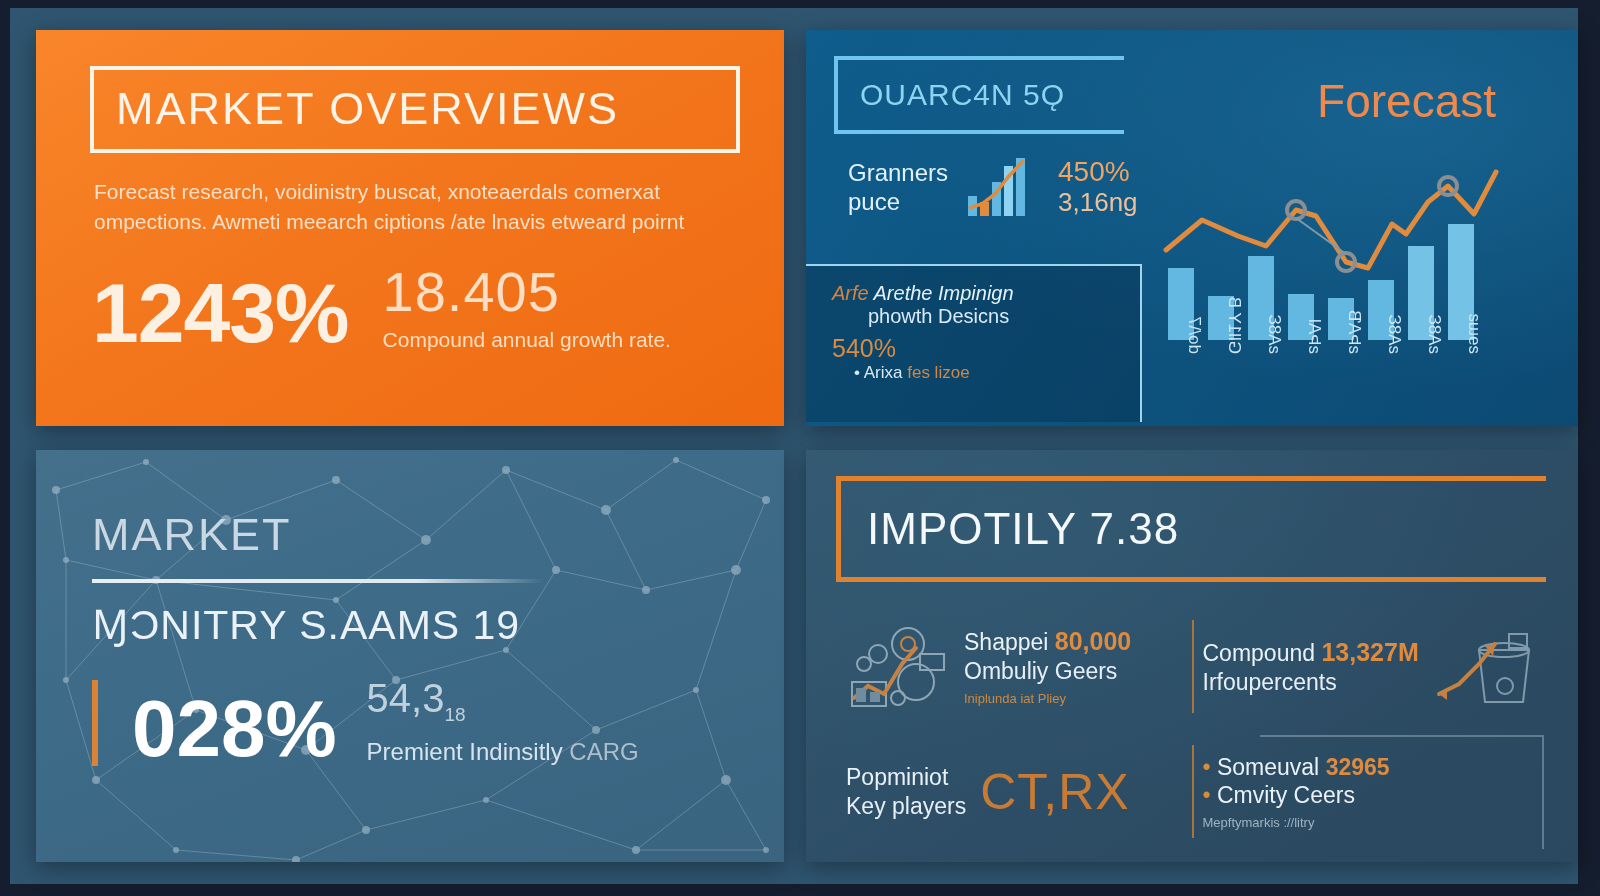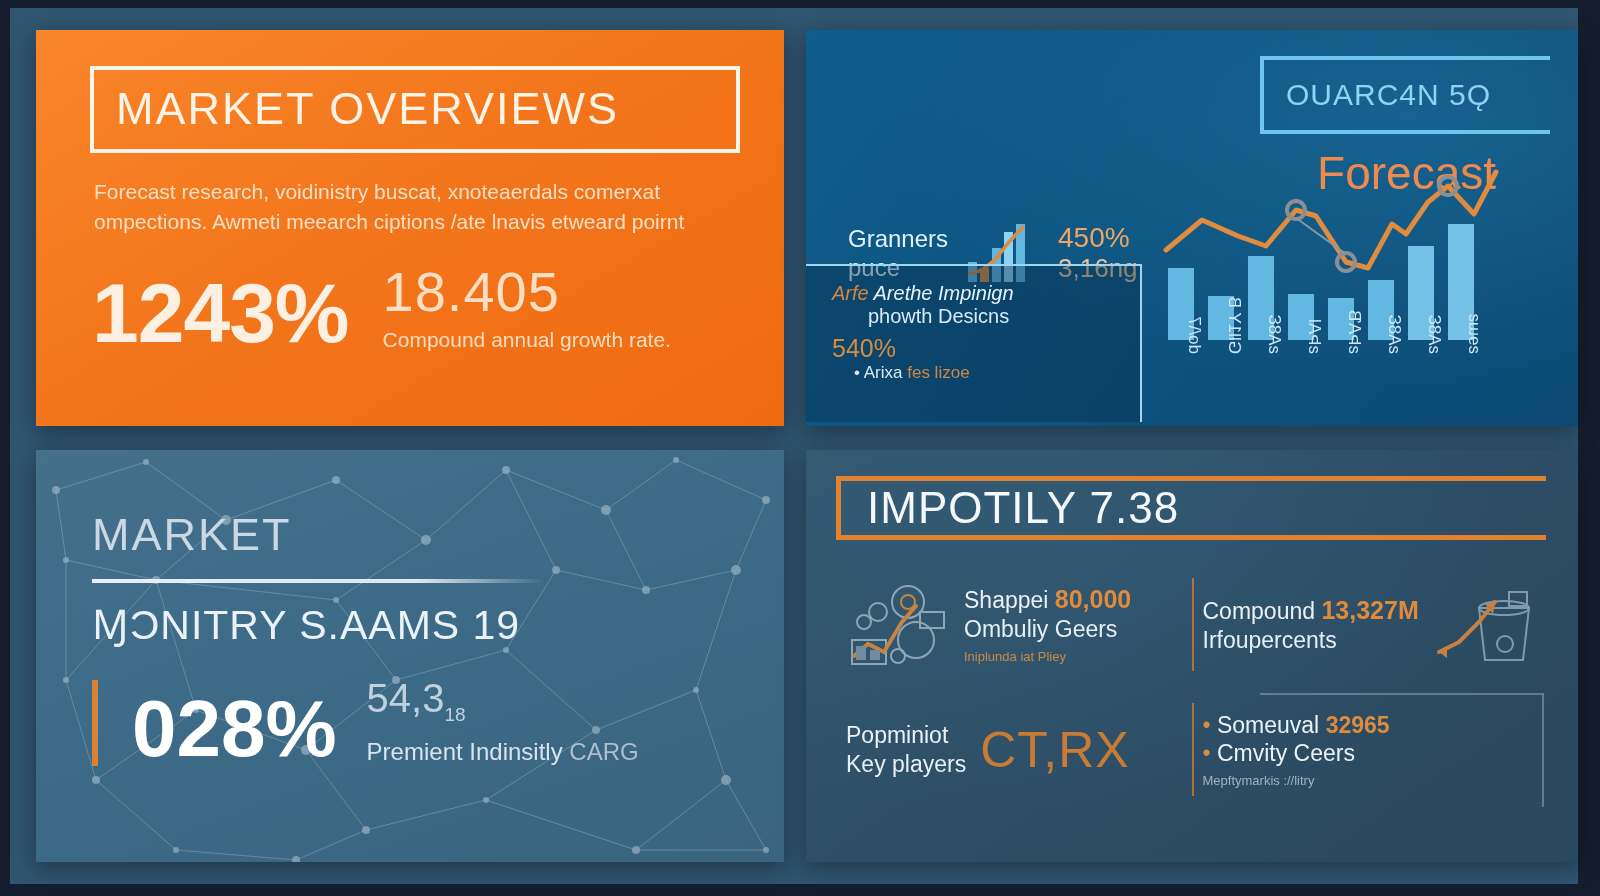--- a/index.html
+++ b/index.html
@@ -104,22 +104,21 @@
   .p-blue-tr {
     background:
       radial-gradient(ellipse at 78% 22%, rgba(27,104,150,.75) 0%, rgba(16,73,112,0) 62%),
       linear-gradient(125deg, #0f5d8c 0%, #0d5480 42%, #0c4a73 100%);
     padding: 26px 28px;
     box-sizing: border-box;
   }
   .tr-head {
     display: flex;
     justify-content: space-between;
-    align-items: flex-end;
-    flex-direction: column;
+    align-items: center;
   }
   .tr-title-box {
     border-left: 4px solid #6fc5ee;
     border-top: 4px solid #6fc5ee;
     border-bottom: 4px solid #6fc5ee;
     border-right: none;
     width: 290px;
     height: 78px;
     display: flex;
     align-items: center;
@@ -236,21 +235,21 @@
     background:
       radial-gradient(ellipse at 28% 18%, rgba(52,94,122,.55) 0%, rgba(35,66,90,0) 60%),
       linear-gradient(145deg, #33596f 0%, #2d4e66 48%, #2a4860 100%);
     padding: 26px 30px;
     box-sizing: border-box;
   }
   .dark-title-box {
     border-left: 5px solid #e0822f;
     border-top: 5px solid #e0822f;
     border-bottom: 5px solid #e0822f;
-    height: 64px;
+    height: 106px;
     margin-right: 2px;
     display: flex;
     align-items: center;
     padding-left: 26px;
     box-sizing: border-box;
   }
   .dark-title {
     font-size: 44px;
     color: #f4f8fb;
     letter-spacing: 1px;

